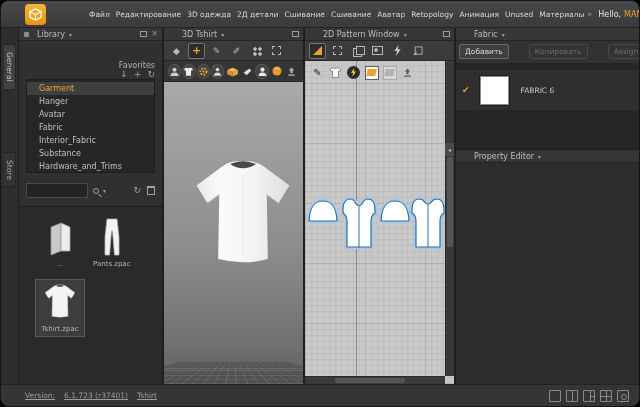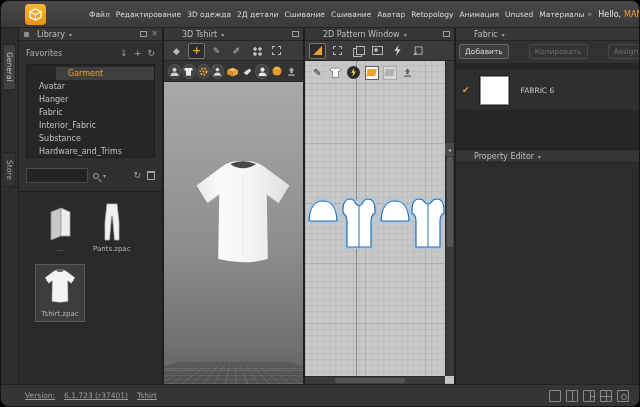--- a/index.html
+++ b/index.html
@@ -29,27 +29,27 @@
   .caret-ic{color:#9a9a9a;font-size:6px;margin-left:4px;}
   .caret-ic::after{content:"\25BE";}
   .hspace{flex:1;}
   .float-ic{width:7px;height:6px;border:1px solid #9a9a9a;margin-left:5px;}
   .close-ic{color:#9a9a9a;font-size:8px;margin-left:4px;line-height:6px;}
   .close-ic::after{content:"\00D7";}
   .pin-ic{width:5px;height:5px;background:#8c8c8c;border-radius:1px;position:absolute;left:5px;}
   
   .library{width:145px;flex:0 0 145px;background:#303030;border-right:2px solid #1f1f1f;display:flex;flex-direction:column;}
   .library .phead{position:relative;}
-  .favrow{display:flex;align-items:center;padding:0 7px;margin-top:5px;height:14px;}
+  .favrow{display:flex;align-items:flex-end;padding:0 7px;margin-top:20px;height:14px;flex-direction:column;}
   .favlabel{font-size:8px;color:#b0b0b0;}
   .favicons{margin-left:auto;display:flex;align-items:center;}
   .sico{color:#a0a0a0;font-size:9px;margin-left:6px;line-height:9px;}
   .favlist{margin:4px 7px 0 7px;background:#262626;border:1px solid #1e1e1e;height:94px;padding-top:2px;}
   .fitem{font-size:8px;color:#c0c0c0;padding:1px 0 1px 12px;height:13px;line-height:11px;}
-  .fitem.sel{background:#3f3f3f;color:#f0a030;margin-left:29px;}
+  .fitem.sel{background:#3f3f3f;color:#f0a030;}
   .searchrow{display:flex;align-items:center;margin:9px 7px 0 7px;height:17px;}
   .searchbox{width:62px;height:15px;background:#242424;border:1px solid #4a4a4a;color:#ccc;font-size:8px;padding:0 3px;outline:none;}
   .mag{width:6px;height:6px;border:1px solid #9f9f9f;border-radius:50%;position:relative;margin-left:5px;}
   .mag::after{content:"";position:absolute;width:4px;height:1px;background:#9f9f9f;transform:rotate(45deg);left:4px;top:6px;}
   .trash{width:8px;height:9px;border:1px solid #9f9f9f;border-top:2px solid #9f9f9f;margin-left:6px;}
   .browser{flex:1;margin-top:7px;border-top:1px solid #1e1e1e;background:#2a2a2a;position:relative;}
   .thumb{position:absolute;display:flex;flex-direction:column;align-items:center;}
   .tlabel{font-size:7px;color:#b5b5b5;margin-top:3px;}
   .tile-sel{position:absolute;background:#3d3d3d;border:1px solid #5a5a5a;display:flex;flex-direction:column;align-items:center;padding-top:4px;}
   
@@ -180,22 +180,22 @@
       <div class="favrow">
         <span class="favlabel">Favorites</span>
         <span class="favicons">
           <span class="sico">↓</span>
           <span class="sico">+</span>
           <span class="sico">↻</span>
         </span>
       </div>
       <div class="favlist">
         <div class="fitem sel">Garment</div>
+        <div class="fitem">Hanger</div>
         <div class="fitem">Avatar</div>
-        <div class="fitem">Hanger</div>
         <div class="fitem">Fabric</div>
         <div class="fitem">Interior_Fabric</div>
         <div class="fitem">Substance</div>
         <div class="fitem">Hardware_and_Trims</div>
       </div>
       <div class="searchrow">
         <input class="searchbox" placeholder="" style="">
         <span class="mag"></span>
         <span class="caret-ic"></span>
         <span class="hspace"></span>

